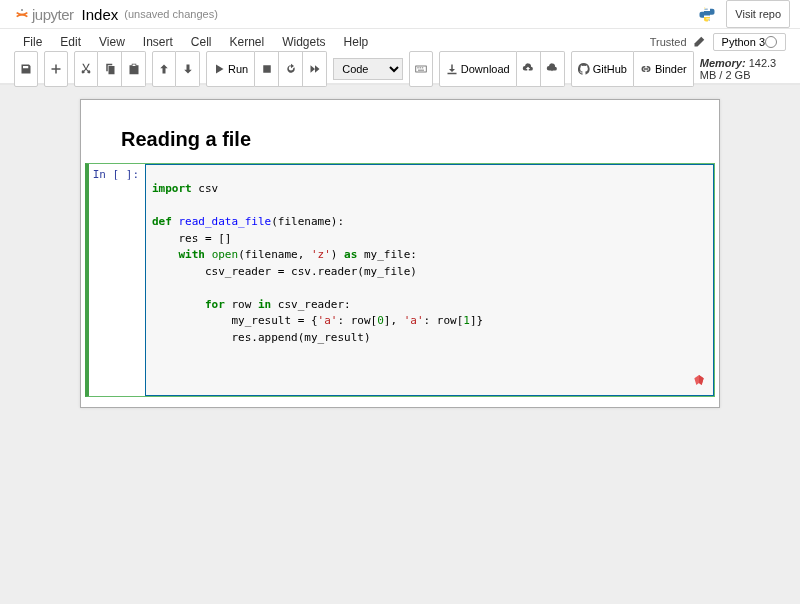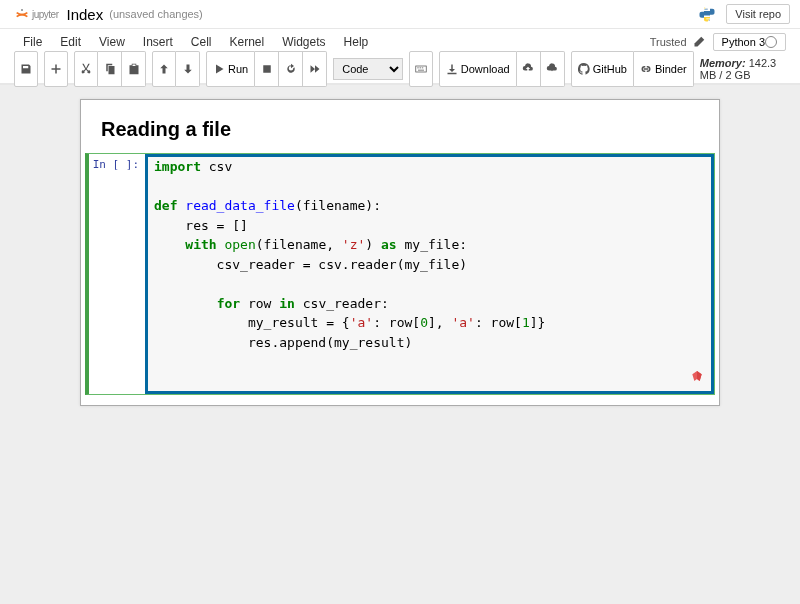--- a/index.html
+++ b/index.html
@@ -1,47 +1,47 @@
 <!DOCTYPE html>
 <html><head>
 <meta charset="utf-8">
 <style>
 * { margin: 0; padding: 0; box-sizing: border-box; }
 body { font-family: "Helvetica Neue", Helvetica, Arial, sans-serif; font-size: 13px; background: #eee; color: #000; width: 800px; height: 604px; overflow: hidden; }
 .header { background: #fff; border-bottom: 1px solid #e7e7e7; }
 .header-top { display: flex; align-items: center; padding: 4px 10px 4px 14px; height: 28px; }
 .logo { display: flex; align-items: center; gap: 2px; margin-right: 8px; }
 .logo-icon { width: 16px; height: 16px; }
-.logo-text { font-size: 10px; color: #888; letter-spacing: -0.5px; }
+.logo-text { font-size: 15px; color: #888; letter-spacing: -0.5px; }
 .nb-title { font-size: 15px; color: #000; margin-right: 6px; }
 .nb-status { font-size: 11px; color: #888; }
 .spacer { flex: 1; }
 .py-logo { width: 18px; height: 18px; margin-right: 10px; }
-.btn { border: 1px solid #ccc; background: #fff; padding: 2px 8px; font-size: 11px; color: #333; border-radius: 2px; cursor: pointer; height: 20px; display: inline-flex; align-items: center; }
+.btn { border: 1px solid #ccc; background: #fff; padding: 2px 8px; font-size: 11px; color: #333; border-radius: 2px; cursor: pointer; height: 28px; display: inline-flex; align-items: center; }
 .btn + .btn { margin-left: 4px; }
 .menubar { display: flex; align-items: center; padding: 0 14px; height: 26px; border-top: 1px solid #e7e7e7; }
 .menu-item { padding: 3px 9px; font-size: 12px; color: #333; cursor: pointer; }
 .trusted { font-size: 11px; color: #555; margin-right: 6px; }
 .kernel-box { border: 1px solid #ccc; padding: 2px 8px; font-size: 11px; display: flex; align-items: center; border-radius: 2px; }
 .kernel-circle { width: 12px; height: 12px; border: 1px solid #888; border-radius: 50%; }
 .toolbar { display: flex; align-items: center; padding: 4px 14px; height: 30px; background: #fff; border-bottom: 1px solid #e7e7e7; gap: 2px; }
 .tb-btn { border: 1px solid #ccc; background: #fff; width: 24px; height: 36px; display: inline-flex; align-items: center; justify-content: center; font-size: 11px; cursor: pointer; border-radius: 2px; }
 .tb-btn.wide { width: auto; padding: 0 6px; gap: 3px; }
 .tb-group { display: flex; margin-right: 4px; }
 .tb-group .tb-btn:not(:first-child) { border-left: none; border-top-left-radius: 0; border-bottom-left-radius: 0; }
 .tb-group .tb-btn:not(:last-child) { border-top-right-radius: 0; border-bottom-right-radius: 0; }
 .dropdown { border: 1px solid #ccc; height: 22px; font-size: 11px; padding: 0 4px; width: 100px; }
 .memory { font-size: 11px; color: #333; margin-left: auto; }
 .memory b { font-weight: bold; font-style: italic; }
 .notebook { width: 640px; margin: 14px auto 0; background: #fff; border: 1px solid #ababab; box-shadow: 0 0 3px rgba(0,0,0,0.1); }
-.md-cell { padding: 18px 20px 10px; }
+.md-cell { padding: 28px 20px 10px; margin-left: 20px; }
 .md-cell h2 { font-size: 20px; font-weight: bold; }
 .code-cell { display: flex; margin: 2px 4px 10px; border: 1px solid #66bb6a; border-left: 4px solid #43a047; }
 .prompt { width: 56px; flex-shrink: 0; font-family: monospace; font-size: 11px; color: #303f9f; text-align: right; padding: 4px 6px 4px 0; }
-.code-area { flex: 1; background: #f7f7f7; border: 3px solid #0369a1; padding: 0 6px; font-family: monospace; font-size: 13px; line-height: 1.5; white-space: pre; position: relative; }
+.code-area { flex: 1; background: #f7f7f7; border: 1px solid #0369a1; padding: 16px 6px; font-family: monospace; font-size: 11px; line-height: 1.5; white-space: pre; position: relative; }
 .kw-import { color: #008000; font-weight: bold; }
 .kw-def { color: #008000; font-weight: bold; }
 .kw-with { color: #008000; font-weight: bold; }
 .kw-as { color: #008000; font-weight: bold; }
 .kw-for { color: #008000; font-weight: bold; }
 .kw-in { color: #008000; font-weight: bold; }
 .fn { color: #0000ff; }
 .builtin { color: #008000; }
 .str { color: #ba2121; }
 .num { color: #008000; }

